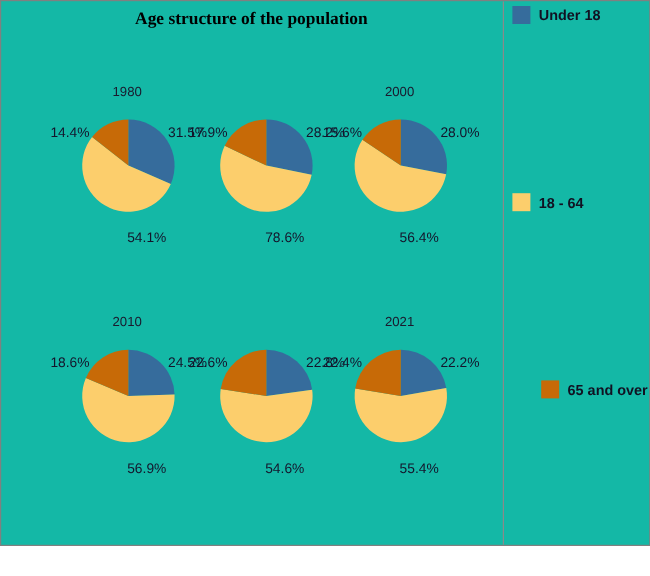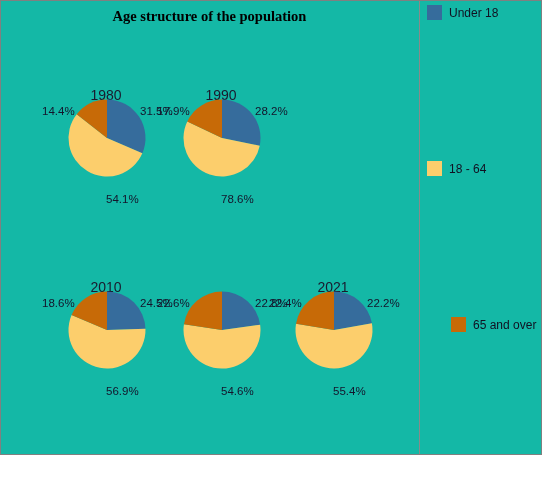--- a/index.html
+++ b/index.html
@@ -49,24 +49,24 @@
     height: 479px;
   }
   .pie-cell {
     position: absolute;
     width: 116px;
     height: 176px;
   }
   .pie-year {
     position: absolute;
     left: 0;
-    top: 16px;
+    top: 0;
     width: 116px;
     text-align: center;
-    font-size: 14px;
+    font-size: 11px;
     color: #1a1a2e;
   }
   .pie-svg {
     position: absolute;
     left: 20px;
     top: 28px;
     width: 78px;
     height: 78px;
     overflow: visible;
   }
@@ -95,21 +95,21 @@
     align-items: center;
   }
   .legend-swatch {
     width: 15px;
     height: 15px;
     flex: 0 0 15px;
   }
   .legend-label {
     margin-left: 7px;
     font-size: 12px;
-    font-weight: normal;
+    font-weight: bold;
     color: #111122;
     white-space: nowrap;
   }
 </style>
 </head>
 <body>
 
 <div id="root">
 
   <div id="chart-title"><span>Age structure of the population</span><br></div>
@@ -120,29 +120,39 @@
         <svg class="pie-svg" viewBox="0 0 78 78">
           <path d="M 39 39 L 39.00 0.50 A 38.5 38.5 0 0 1 74.33 54.29 Z" fill="#366C9C"></path>
           <path d="M 39 39 L 74.33 54.29 A 38.5 38.5 0 1 1 8.73 15.21 Z" fill="#FCCE6C"></path>
           <path d="M 39 39 L 8.73 15.21 A 38.5 38.5 0 0 1 39.00 0.50 Z" fill="#C76A07"></path>
         </svg>
         <div class="pie-label lab-u18">31.5%</div>
         <div class="pie-label lab-mid">54.1%</div>
         <div class="pie-label lab-65">14.4%</div>
       </div>
       <div class="pie-cell" style="left: 162px; top: 70px;">
-        <div class="pie-year">1990</div>
         <svg class="pie-svg" viewBox="0 0 78 78">
           <path d="M 39 39 L 39.00 0.50 A 38.5 38.5 0 0 1 76.72 46.69 Z" fill="#366C9C"></path>
           <path d="M 39 39 L 76.72 46.69 A 38.5 38.5 0 1 1 4.27 22.39 Z" fill="#FCCE6C"></path>
           <path d="M 39 39 L 4.27 22.39 A 38.5 38.5 0 0 1 39.00 0.50 Z" fill="#C76A07"></path>
         </svg>
         <div class="pie-label lab-u18">28.2%</div>
         <div class="pie-label lab-mid">78.6%</div>
         <div class="pie-label lab-65">17.9%</div>
+      </div>
+      <div class="pie-cell" style="left: 274px; top: 70px;">
+        <div class="pie-year">2000</div>
+        <svg class="pie-svg" viewBox="0 0 78 78">
+          <path d="M 39 39 L 39.00 0.50 A 38.5 38.5 0 0 1 76.82 46.21 Z" fill="#366C9C"></path>
+          <path d="M 39 39 L 76.82 46.21 A 38.5 38.5 0 1 1 7.02 17.56 Z" fill="#FCCE6C"></path>
+          <path d="M 39 39 L 7.02 17.56 A 38.5 38.5 0 0 1 39.00 0.50 Z" fill="#C76A07"></path>
+        </svg>
+        <div class="pie-label lab-u18">28.0%</div>
+        <div class="pie-label lab-mid">56.4%</div>
+        <div class="pie-label lab-65">15.6%</div>
       </div>
       <div class="pie-cell" style="left: 47px; top: 262px;">
         <div class="pie-year">2010</div>
         <svg class="pie-svg" viewBox="0 0 78 78">
           <path d="M 39 39 L 39.00 0.50 A 38.5 38.5 0 0 1 77.48 37.79 Z" fill="#366C9C"></path>
           <path d="M 39 39 L 77.48 37.79 A 38.5 38.5 0 1 1 3.57 23.93 Z" fill="#FCCE6C"></path>
           <path d="M 39 39 L 3.57 23.93 A 38.5 38.5 0 0 1 39.00 0.50 Z" fill="#C76A07"></path>
         </svg>
         <div class="pie-label lab-u18">24.5%</div>
         <div class="pie-label lab-mid">56.9%</div>

